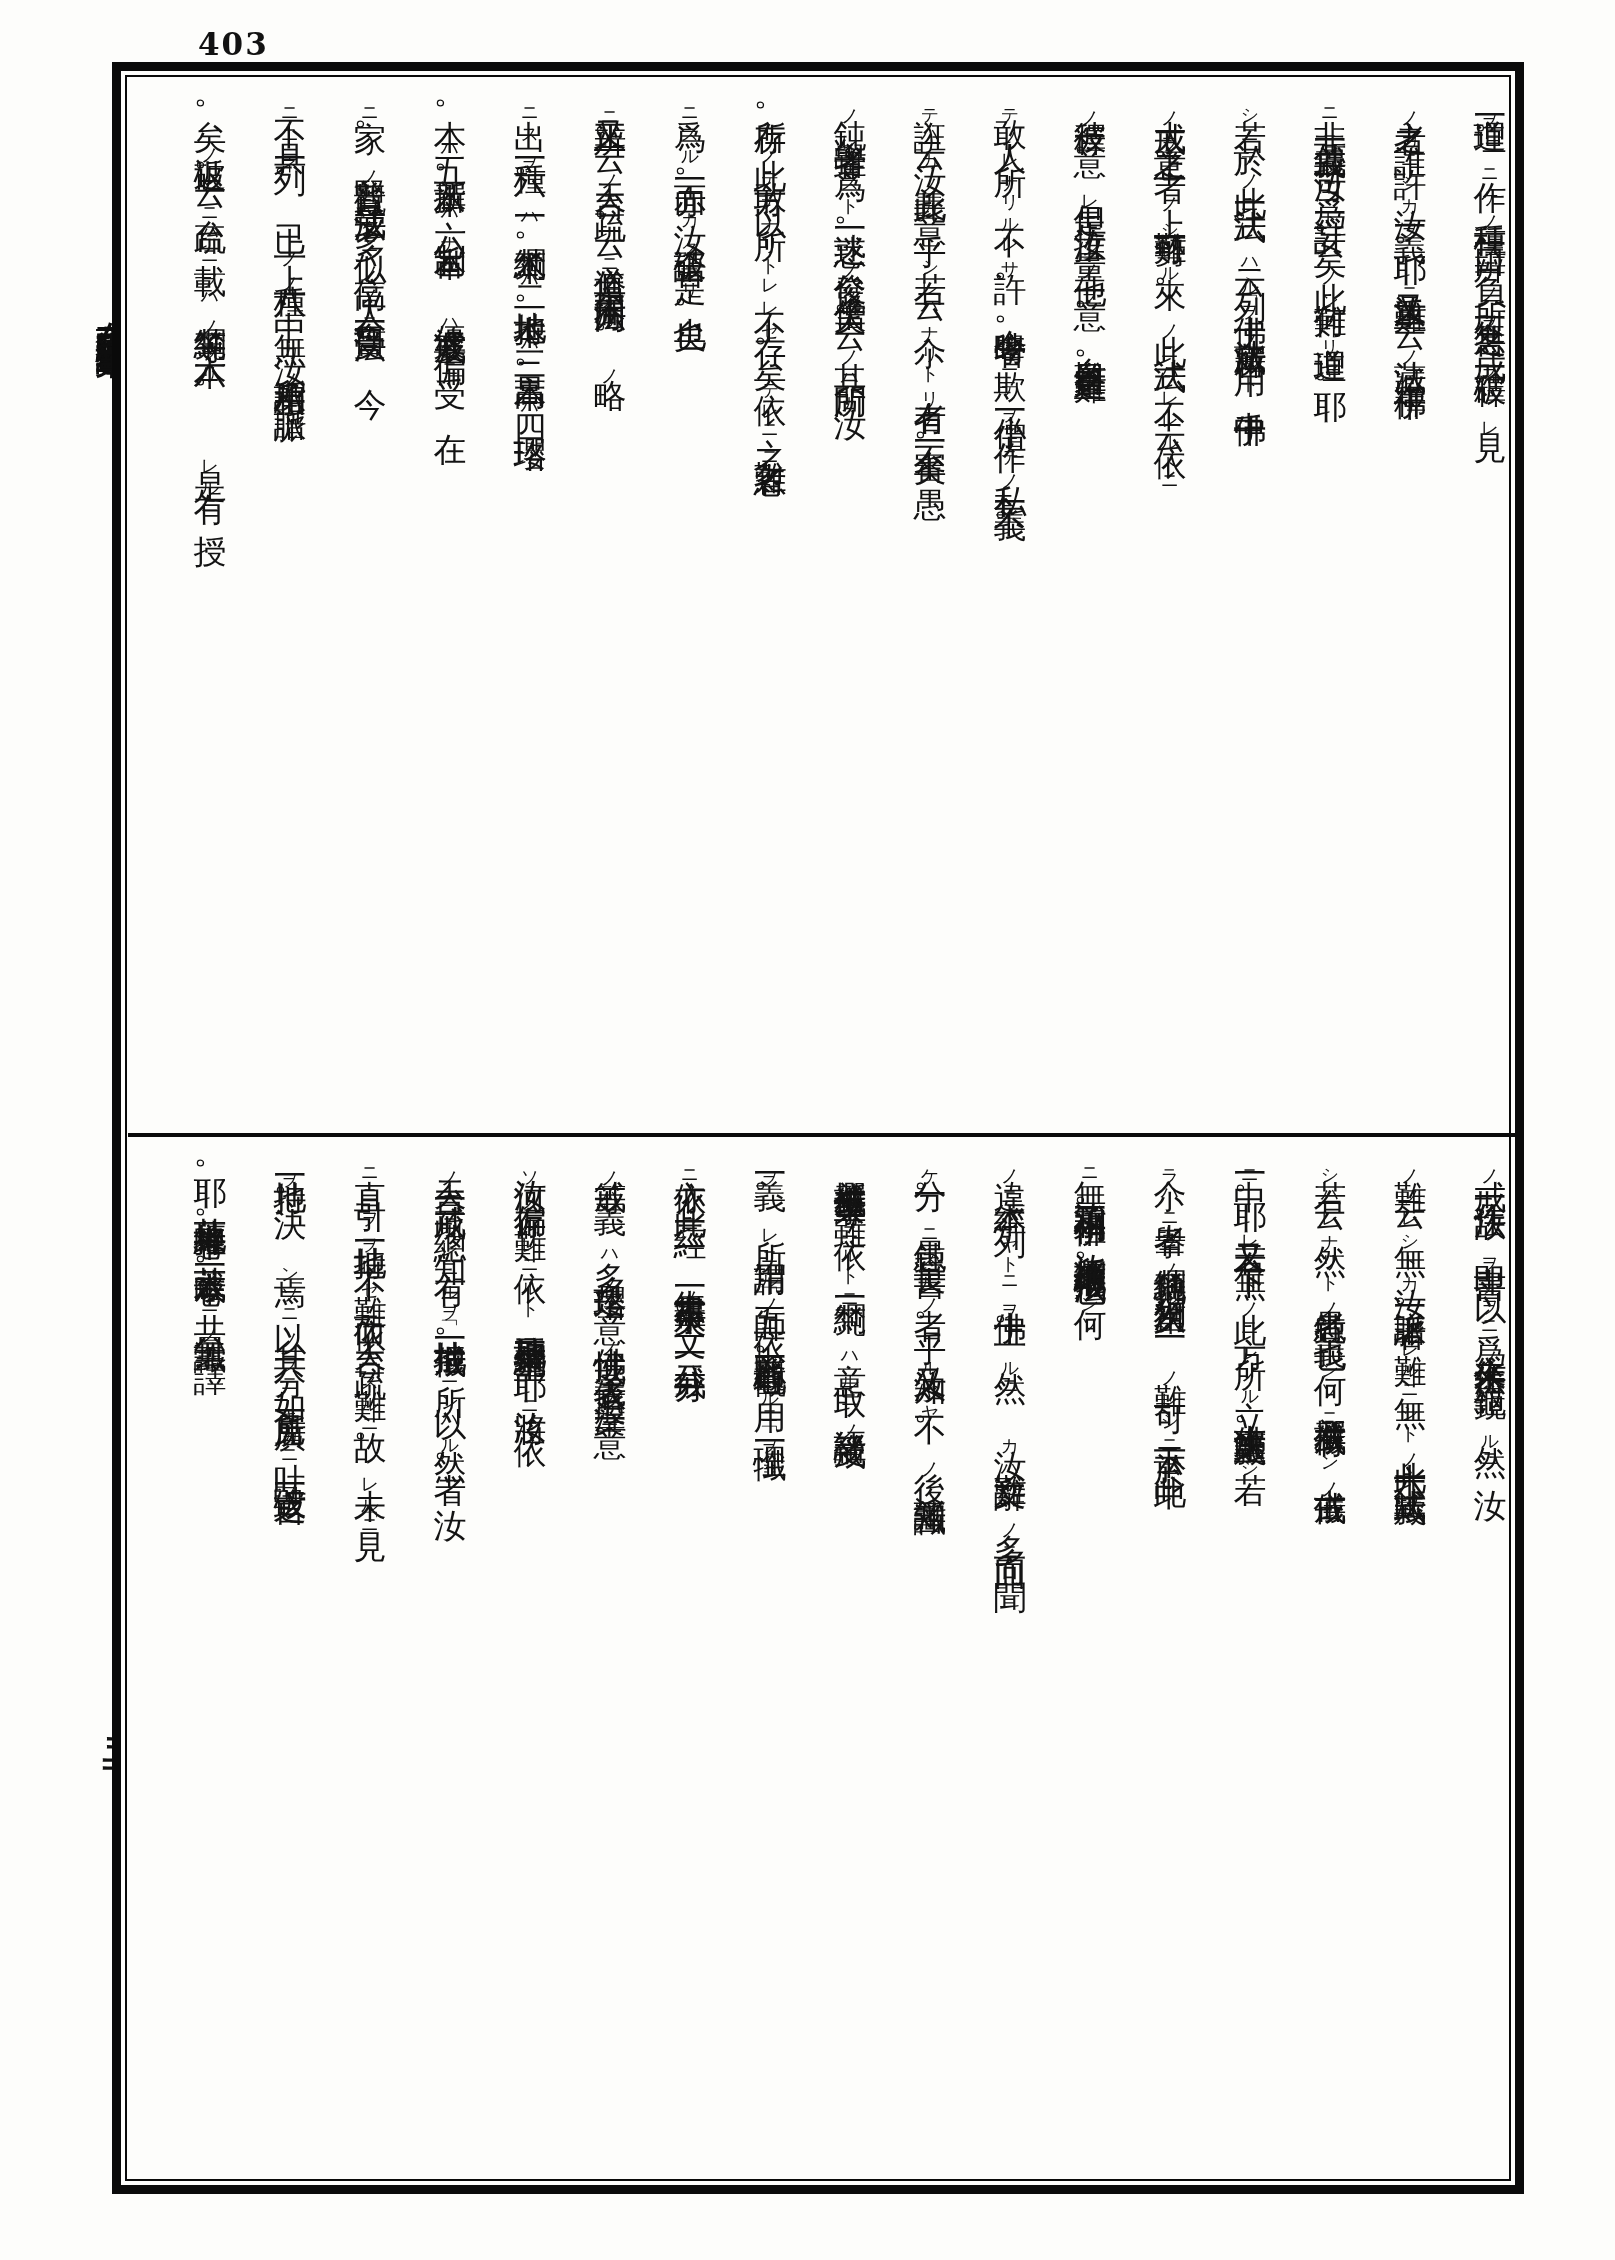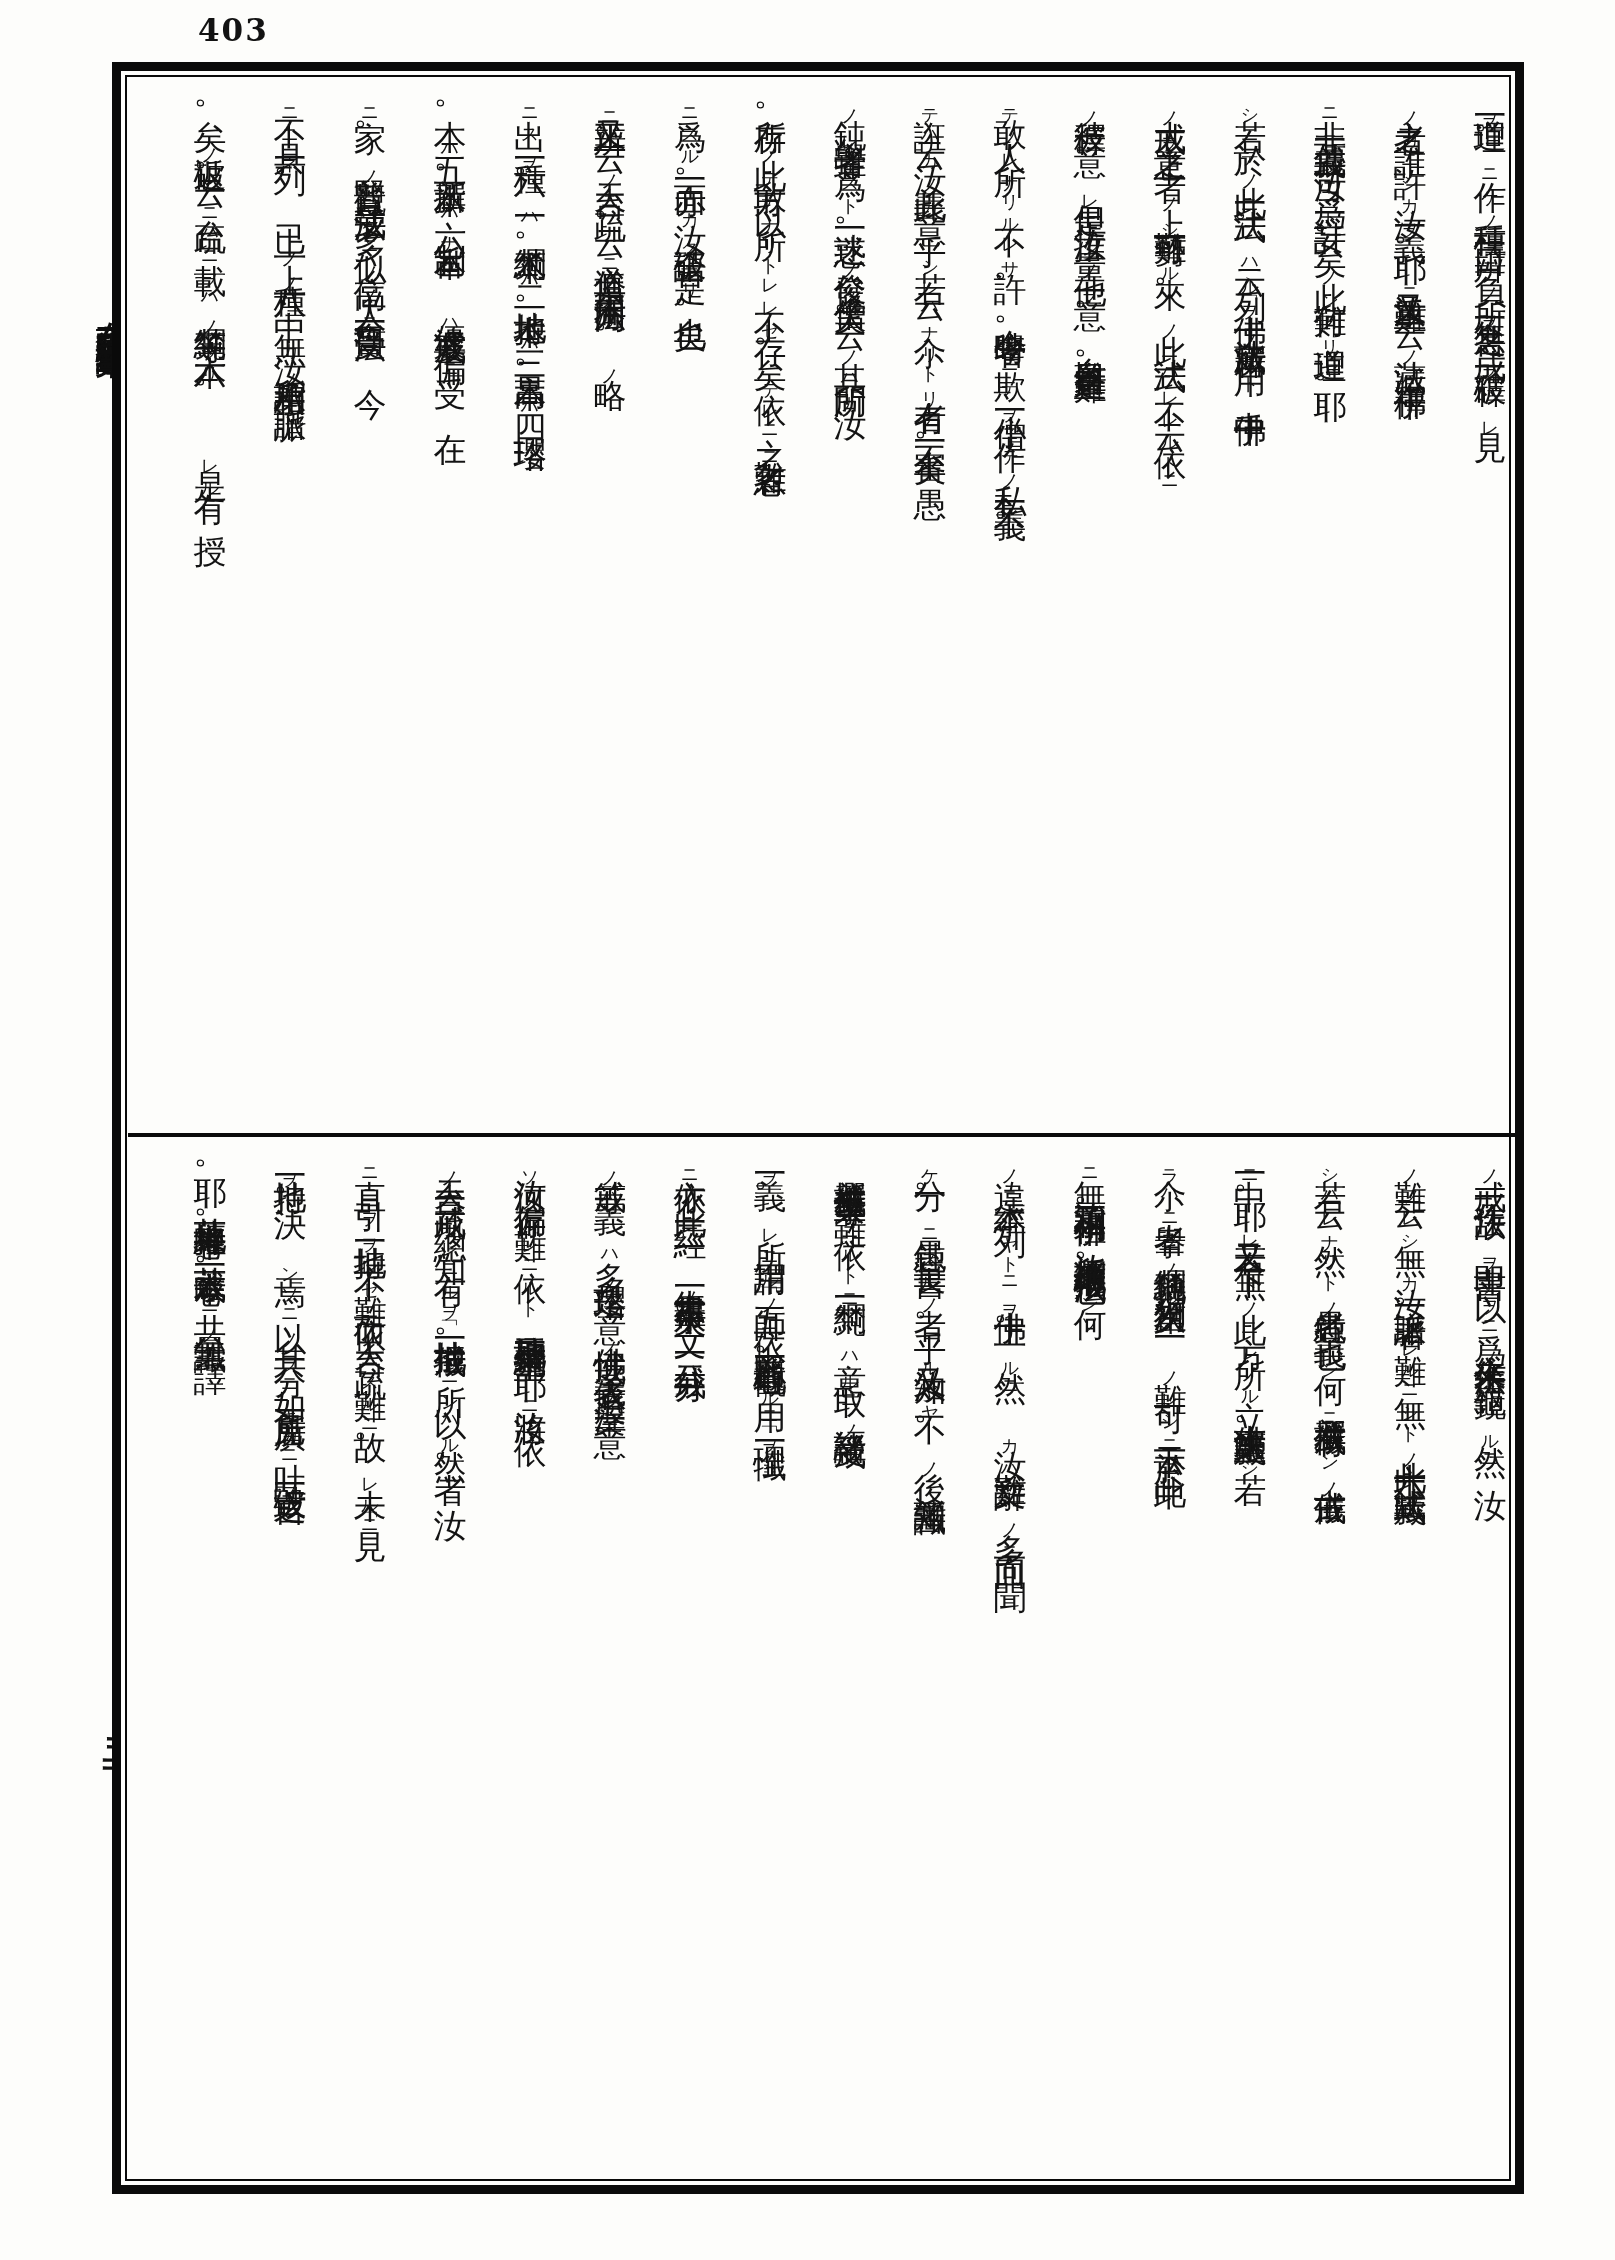--- a/index.html
+++ b/index.html
@@ -3,21 +3,21 @@
 <meta charset="utf-8">
 <style>
   html,body{margin:0;padding:0;}
   body{
     width:1615px;height:2260px;position:relative;
     background:#fdfdfb;color:#121212;
     font-family:"Liberation Serif","DejaVu Serif",serif;
     overflow:hidden;
   }
   .page-number{
-    position:absolute;left:198px;top:12px;
+    position:absolute;left:198px;top:26px;
     font-size:31px;font-weight:bold;letter-spacing:2px;
     font-family:"DejaVu Serif","Liberation Serif",serif;
   }
   .frame-outer{
     position:absolute;left:112px;top:62px;width:1394px;height:2114px;
     border:9px solid #0a0a0a;background:#fdfdfb;
   }
   .frame-inner{
     position:absolute;left:4px;top:4px;right:4px;bottom:4px;
     border:2px solid #0a0a0a;

